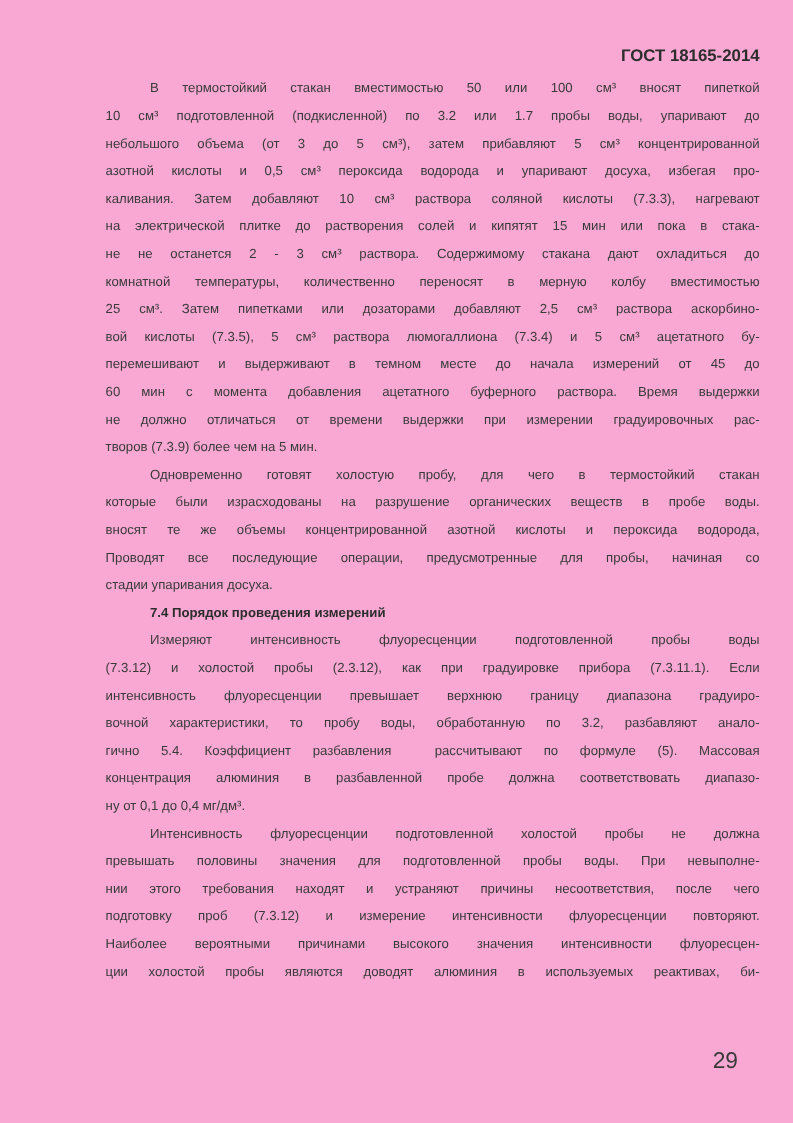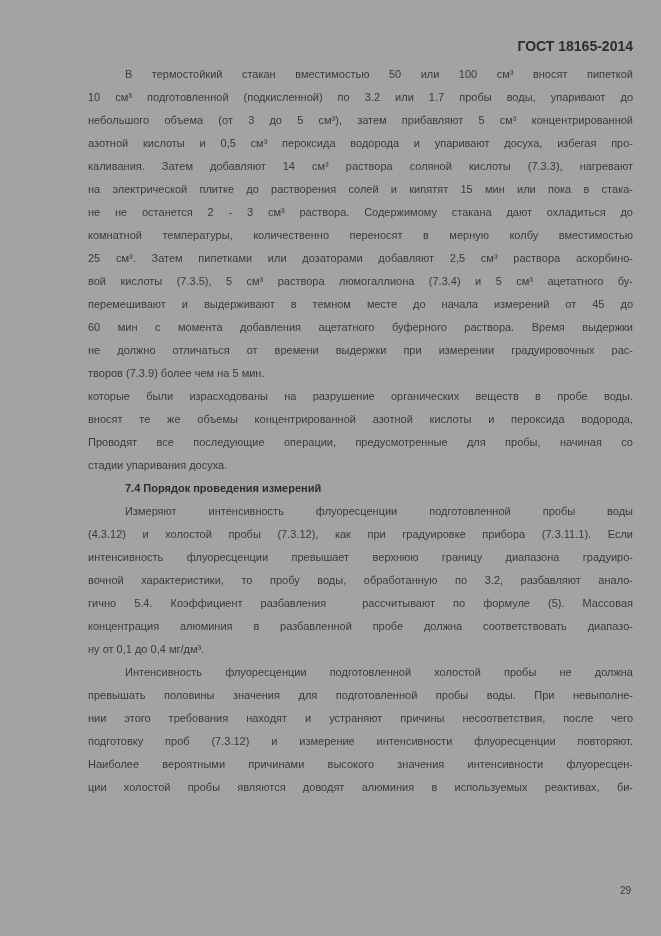--- a/index.html
+++ b/index.html
@@ -4,21 +4,21 @@
 <style>
   html, body {
     margin: 0;
     padding: 0;
     background: #ffffff;
   }
   .page {
     position: relative;
     width: 661px;
     height: 936px;
-    background: #a3a3a3;
+    background: #f9a8d4;
     font-family: "Liberation Sans", sans-serif;
     color: #3a3a3a;
     overflow: hidden;
   }
   .doc-header {
     position: absolute;
     top: 38px;
     left: 88px;
     width: 545px;
     text-align: right;
@@ -46,55 +46,56 @@
     text-align-last: left;
   }
   .line.heading {
     font-weight: 700;
     color: #2d2d2d;
     text-align: center;
     text-align-last: left;
   }
   .page-number {
     position: absolute;
-    right: 30px;
+    right: 46px;
     bottom: 40px;
-    font-size: 10px;
+    font-size: 19px;
     color: #3a3a3a;
     margin-left: 48px;
   }
 </style>
 </head>
 <body>
 
 <div class="page">
   <div class="doc-header">ГОСТ 18165-2014</div>
 
   <div class="doc-body">
       <div class="line first">В термостойкий стакан вместимостью 50 или 100 см³ вносят пипеткой</div>
       <div class="line">10 см³ подготовленной (подкисленной) по 3.2 или 1.7 пробы воды, упаривают до</div>
       <div class="line">небольшого объема (от 3 до 5 см³), затем прибавляют 5 см³ концентрированной</div>
       <div class="line">азотной кислоты и 0,5 см³ пероксида водорода и упаривают досуха, избегая про-</div>
-      <div class="line">каливания. Затем добавляют 14 см³ раствора соляной кислоты (7.3.3), нагревают</div>
+      <div class="line">каливания. Затем добавляют 10 см³ раствора соляной кислоты (7.3.3), нагревают</div>
       <div class="line">на электрической плитке до растворения солей и кипятят 15 мин или пока в стака-</div>
       <div class="line">не не останется 2 - 3 см³ раствора. Содержимому стакана дают охладиться до</div>
       <div class="line">комнатной температуры, количественно переносят в мерную колбу вместимостью</div>
       <div class="line">25 см³. Затем пипетками или дозаторами добавляют 2,5 см³ раствора аскорбино-</div>
       <div class="line">вой кислоты (7.3.5), 5 см³ раствора люмогаллиона (7.3.4) и 5 см³ ацетатного бу-</div>
       <div class="line">перемешивают и выдерживают в темном месте до начала измерений от 45 до</div>
       <div class="line">60 мин с момента добавления ацетатного буферного раствора. Время выдержки</div>
       <div class="line">не должно отличаться от времени выдержки при измерении градуировочных рас-</div>
       <div class="line last">творов (7.3.9) более чем на 5 мин.</div>
+      <div class="line first">Одновременно готовят холостую пробу, для чего в термостойкий стакан</div>
       <div class="line">которые были израсходованы на разрушение органических веществ в пробе воды.</div>
       <div class="line">вносят те же объемы концентрированной азотной кислоты и пероксида водорода,</div>
       <div class="line">Проводят все последующие операции, предусмотренные для пробы, начиная со</div>
       <div class="line last">стадии упаривания досуха.</div>
       <div class="line heading first last">7.4 Порядок проведения измерений</div>
       <div class="line first">Измеряют интенсивность флуоресценции подготовленной пробы воды</div>
-      <div class="line">(4.3.12) и холостой пробы (7.3.12), как при градуировке прибора (7.3.11.1). Если</div>
+      <div class="line">(7.3.12) и холостой пробы (2.3.12), как при градуировке прибора (7.3.11.1). Если</div>
       <div class="line">интенсивность флуоресценции превышает верхнюю границу диапазона градуиро-</div>
       <div class="line">вочной характеристики, то пробу воды, обработанную по 3.2, разбавляют анало-</div>
       <div class="line">гично 5.4. Коэффициент разбавления &nbsp;рассчитывают по формуле (5). Массовая</div>
       <div class="line">концентрация алюминия в разбавленной пробе должна соответствовать диапазо-</div>
       <div class="line last">ну от 0,1 до 0,4 мг/дм³.</div>
       <div class="line first">Интенсивность флуоресценции подготовленной холостой пробы не должна</div>
       <div class="line">превышать половины значения для подготовленной пробы воды. При невыполне-</div>
       <div class="line">нии этого требования находят и устраняют причины несоответствия, после чего</div>
       <div class="line">подготовку проб (7.3.12) и измерение интенсивности флуоресценции повторяют.</div>
       <div class="line">Наиболее вероятными причинами высокого значения интенсивности флуоресцен-</div>

